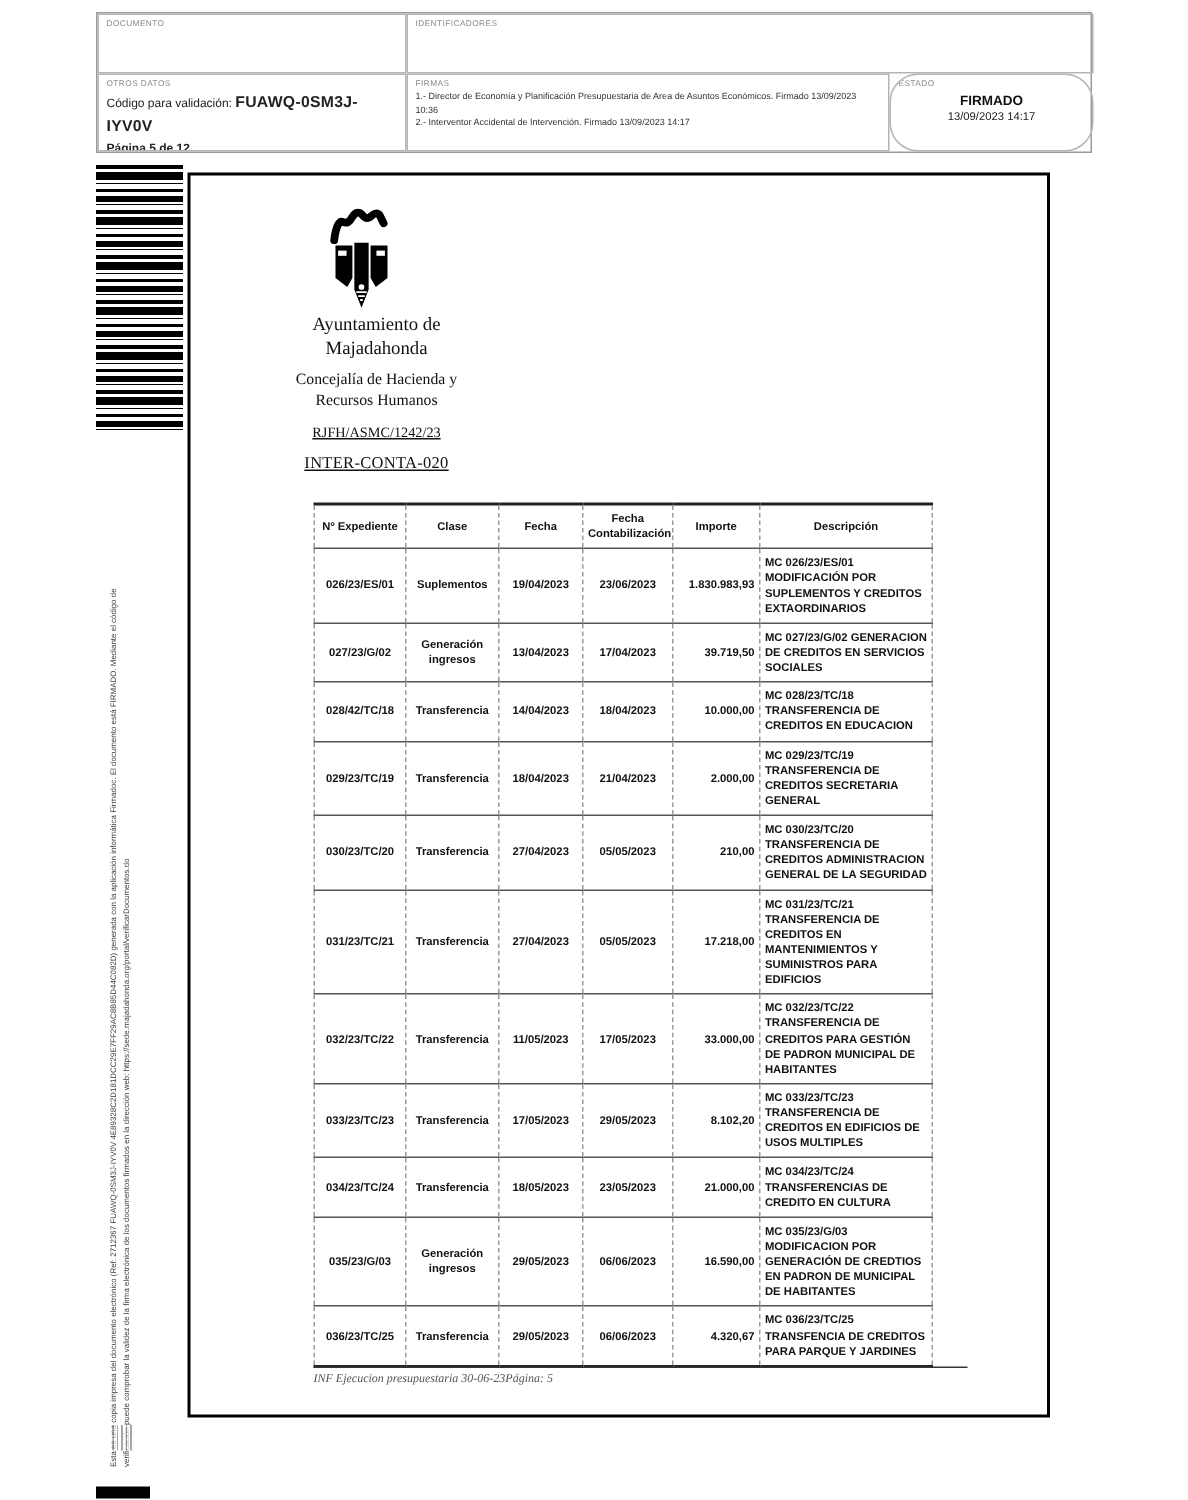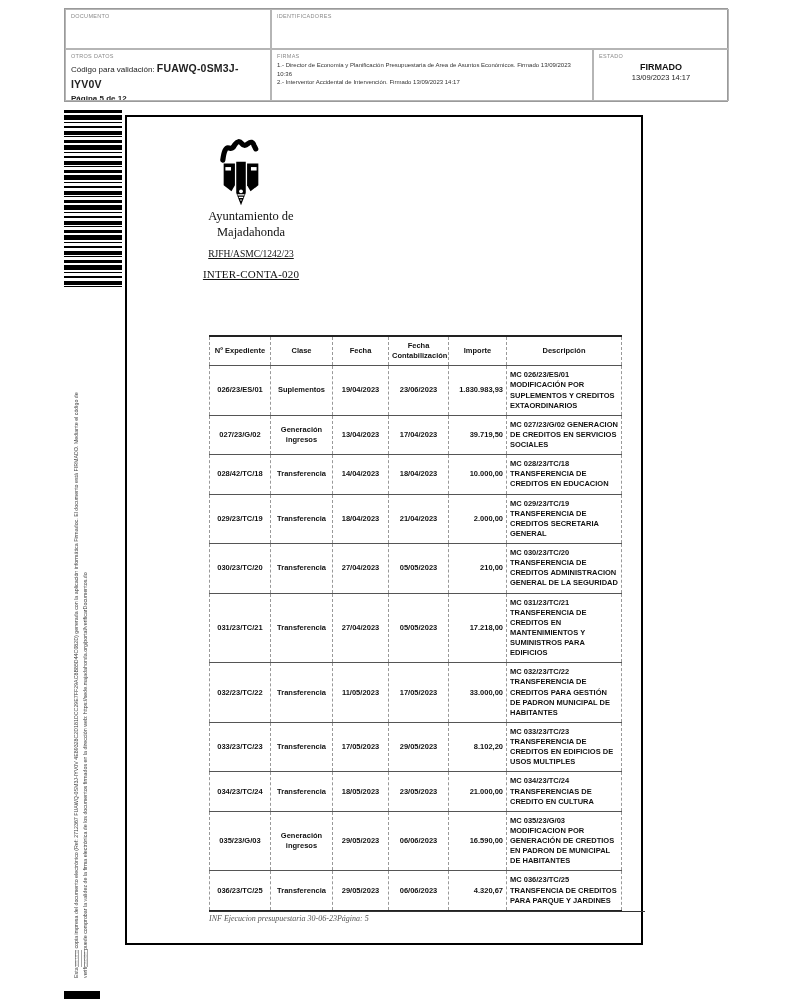--- a/index.html
+++ b/index.html
@@ -15,21 +15,21 @@
   }
   .meta .cell{border:1px solid #b5b5b5;padding:3px 5px;box-sizing:border-box;overflow:hidden;}
   .meta .lbl{font-size:5.5px;color:#8a8a8a;letter-spacing:.3px;margin-bottom:2px;}
   .c-ident{grid-column:2 / span 2;}
   .c-doc .val{font-size:8px;color:#222;line-height:1.3;width:168px;}
   .c-doc b{font-weight:700;}
   .c-otros .val{font-size:8px;color:#222;line-height:1.5;}
   .c-otros .code{font-size:10.5px;font-weight:700;letter-spacing:.2px;}
   .c-otros .b{font-weight:700;font-size:8px;text-decoration:underline;}
   .c-firmas .fline{font-size:6px;color:#333;line-height:1.45;}
-  .c-estado{text-align:center;}
+  .c-estado{text-align:center;border-radius:19px;}
   .c-estado .lbl{text-align:left;}
   .c-estado .status{font-size:9px;font-weight:700;color:#111;margin-top:3px;}
   .c-estado .sdate{font-size:7.5px;color:#222;margin-top:1px;}
   
   .barcode{
     position:absolute;left:64px;top:110px;width:58px;height:180px;
     background:repeating-linear-gradient(180deg,
       #000 0 3px,#fff 3px 5px,#000 5px 10px,#fff 10px 12px,
       #000 12px 13px,#fff 13px 16px,#000 16px 18px,#fff 18px 21px,
       #000 21px 25px,#fff 25px 26px,#000 26px 27px,#fff 27px 30px);
@@ -41,21 +41,21 @@
   }
   .micro-stamp{
     position:absolute;left:75px;top:950px;width:14px;height:17px;
     background:repeating-linear-gradient(90deg,#777 0 1px,#fff 1px 3px),
                repeating-linear-gradient(180deg,#999 0 2px,#fff 2px 5px);
     opacity:.65;
   }
   .bottom-bar{position:absolute;left:64px;top:991px;width:36px;height:8px;background:#000;}
   
   .sheet{
-    position:absolute;left:125px;top:115px;width:518px;height:830px;
+    position:absolute;left:125px;top:115px;width:575px;height:830px;
     border:2px solid #000;box-sizing:border-box;background:#fff;
   }
   .crest{position:absolute;left:88px;top:22px;}
   .org-block{
     position:absolute;left:10px;top:92px;width:228px;text-align:center;
     font-family:"Liberation Serif",serif;color:#111;
   }
   .org-name{font-size:12.5px;line-height:1.25;}
   .dept{font-size:10.5px;line-height:1.3;margin-top:7px;}
   .refline{font-size:9.5px;margin-top:9px;text-decoration:underline;}
@@ -138,20 +138,24 @@
       <circle cx="30" cy="60" r="2.2" fill="#fff"></circle>
       <path d="M26,64 h8 M27.5,67 h5 M29,70 h2" stroke="#fff" stroke-width="1.4"></path>
     </svg>
   </div>
 
   <div class="org-block">
     <div class="org-name">
       <div>Ayuntamiento de</div>
       <div>Majadahonda</div>
     </div>
+    <div class="dept">
+      <div>Concejalía de Hacienda y</div>
+      <div>Recursos Humanos</div>
+    </div>
     <div class="refline">RJFH/ASMC/1242/23</div>
     <div class="codeline">INTER-CONTA-020</div>
   </div>
 
   <table class="mods-table">
     <colgroup>
       <col class="col-exp">
         <col class="col-clase">
         <col class="col-fecha">
       <col class="col-fcont">

